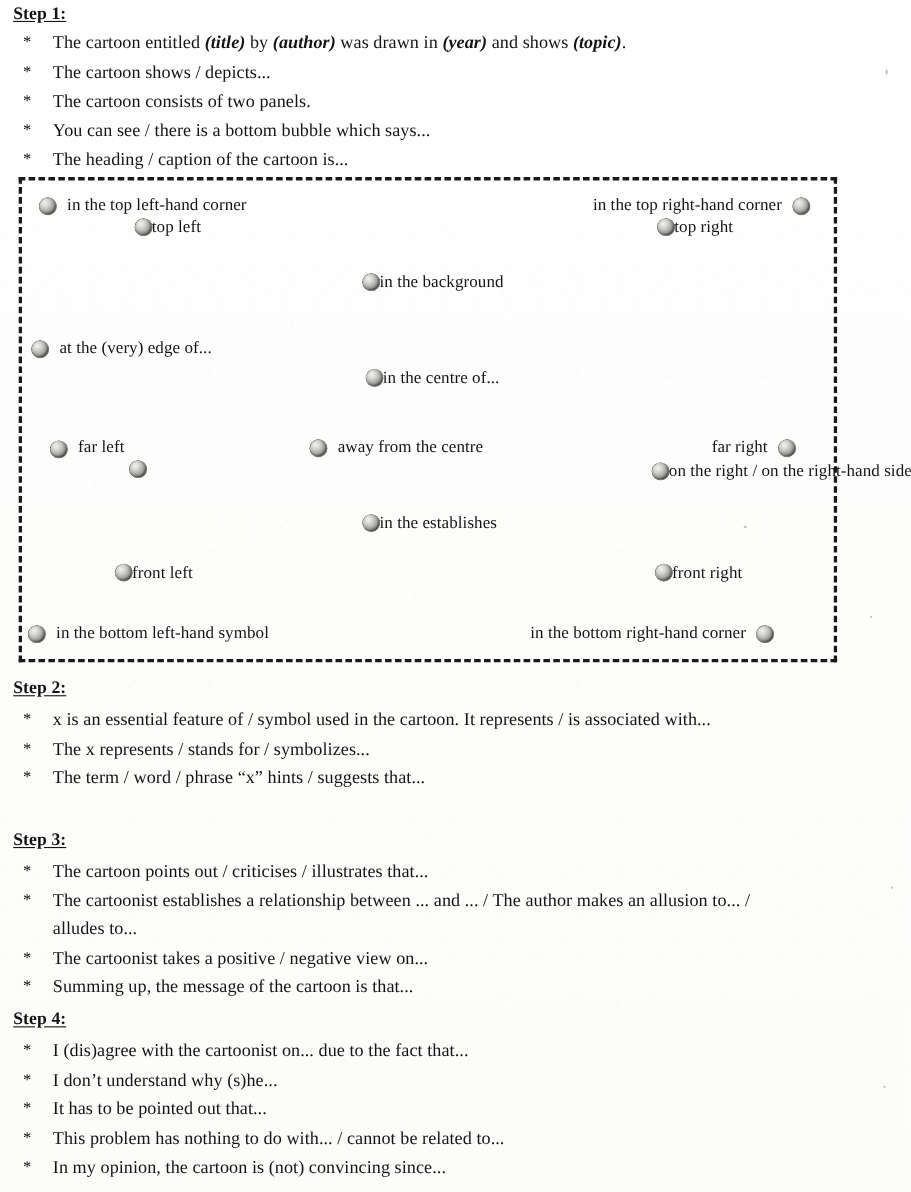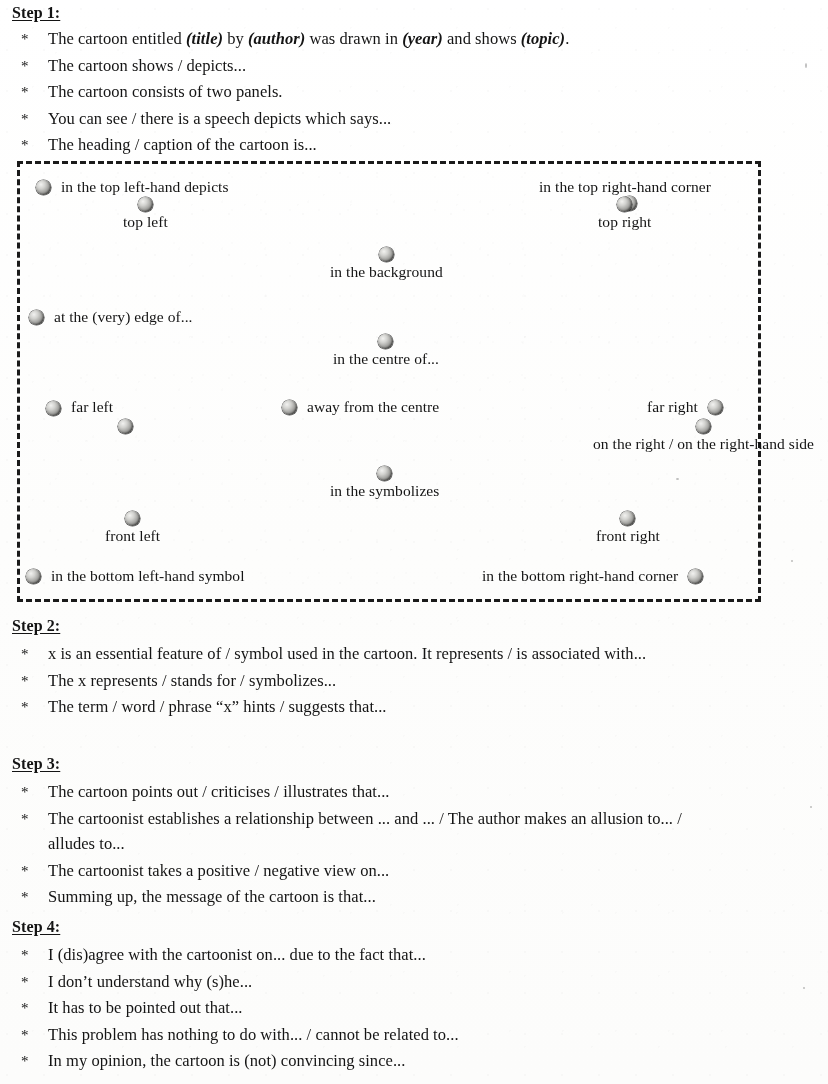--- a/index.html
+++ b/index.html
@@ -95,21 +95,20 @@
   
   .marker {
     position: absolute;
     display: flex;
     align-items: center;
     white-space: nowrap;
     font-size: 15.5px;
     line-height: 18px;
   }
   .marker.stack {
-    flex-direction: column;
     align-items: center;
   }
   .marker .lbl { letter-spacing: 0.05px; }
   .marker.left-ball .lbl  { margin-left: 10px; }
   .marker.right-ball .lbl { margin-right: 10px; }
   .marker.stack .lbl { margin-top: 1px; }
 
   .ball {
     width: 15px;
     height: 15px;
@@ -150,42 +149,42 @@
     <div class="bitem">
       <span class="star">*</span>
       <span>The cartoon shows / depicts...</span>
     </div>
     <div class="bitem">
       <span class="star">*</span>
       <span>The cartoon consists of two panels.</span>
     </div>
     <div class="bitem">
       <span class="star">*</span>
-      <span>You can see / there is a speech depicts which says...</span>
+      <span>You can see / there is a bottom bubble which says...</span>
     </div>
     <div class="bitem">
       <span class="star">*</span>
       <span>The heading / caption of the cartoon is...</span>
     </div>
   </div>
 
   <div class="diagram">
     <div class="diagram-inner"></div>
 
     <div class="marker left-ball" style="left:16px; top:14px;">
       <span class="ball"></span>
-      <span class="lbl">in the top left-hand depicts</span>
+      <span class="lbl">in the top left-hand corner</span>
     </div>
 
     <div class="marker stack" style="left:103px; top:33px;">
       <span class="ball"></span>
       <span class="lbl">top left</span>
     </div>
 
-    <div class="marker right-ball" style="left:519px; top:14px;flex-direction:column;">
+    <div class="marker right-ball" style="left:519px; top:14px;">
       <span class="lbl">in the top right-hand corner</span>
       <span class="ball"></span>
     </div>
 
     <div class="marker stack" style="left:578px; top:33px;">
       <span class="ball"></span>
       <span class="lbl">top right</span>
     </div>
 
     <div class="marker stack" style="left:310px; top:83px;">
@@ -222,21 +221,21 @@
       <span class="ball"></span>
     </div>
 
     <div class="marker stack" style="left:573px; top:255px;">
       <span class="ball"></span>
       <span class="lbl">on the right / on the right-hand side</span>
     </div>
 
     <div class="marker stack" style="left:310px; top:302px;">
       <span class="ball"></span>
-      <span class="lbl">in the symbolizes</span>
+      <span class="lbl">in the establishes</span>
     </div>
 
     <div class="marker stack" style="left:85px; top:347px;">
       <span class="ball"></span>
       <span class="lbl">front left</span>
     </div>
 
     <div class="marker stack" style="left:576px; top:347px;">
       <span class="ball"></span>
       <span class="lbl">front right</span>

